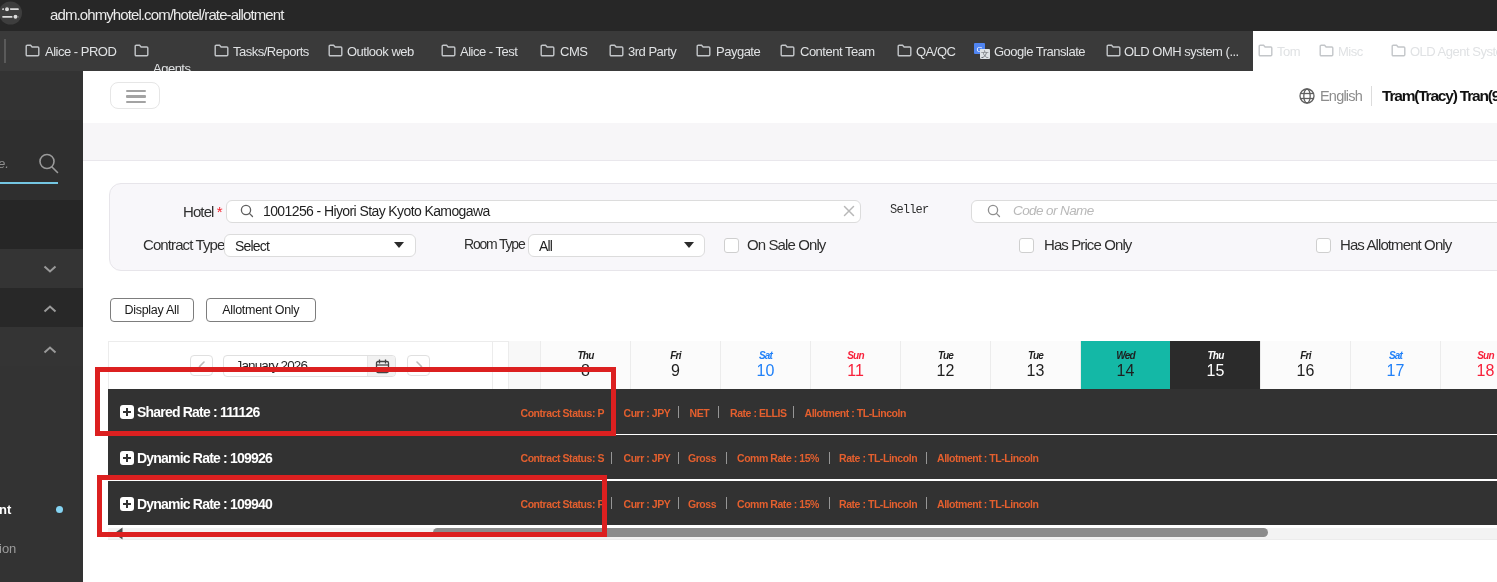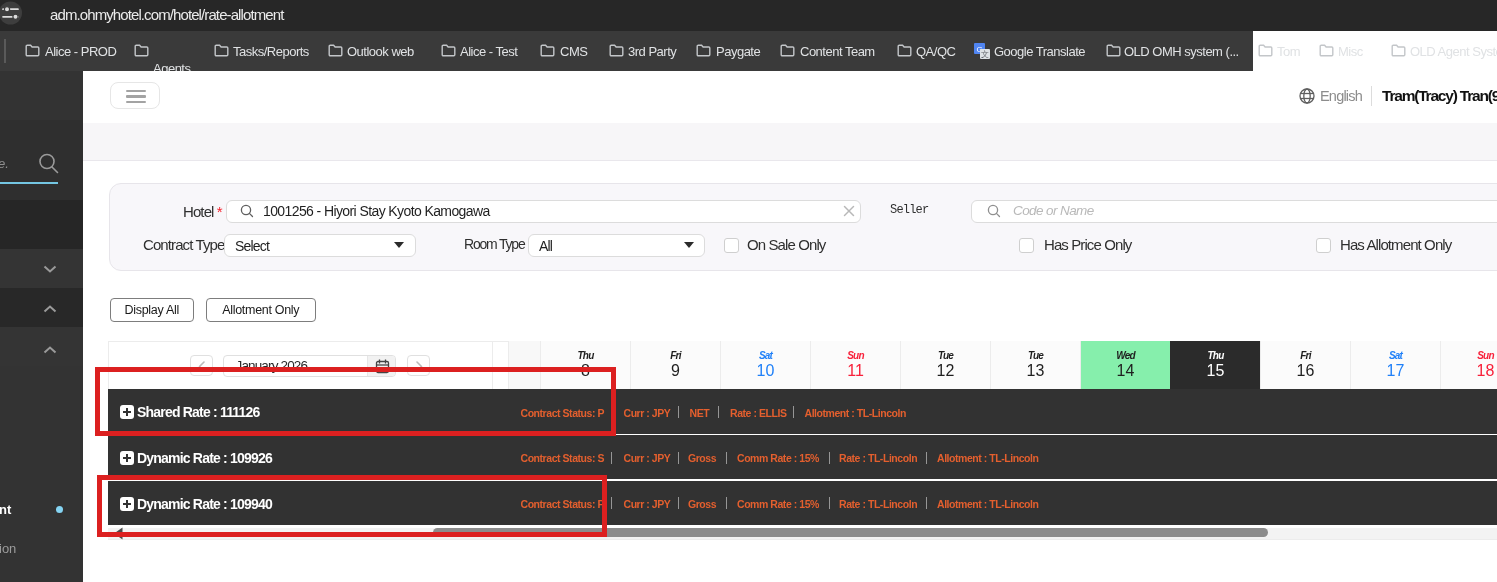--- a/index.html
+++ b/index.html
@@ -222,21 +222,21 @@
         <div class="daynum" style="color:#f8203a;">11</div>
       </div>
       <div class="daycell" style="left:900px;background:#fbfbfb;">
         <div class="dayname" style="color:#1f1f1f;">Tue</div>
         <div class="daynum" style="color:#1f1f1f;">12</div>
       </div>
       <div class="daycell" style="left:990px;background:#fbfbfb;">
         <div class="dayname" style="color:#1f1f1f;">Tue</div>
         <div class="daynum" style="color:#1f1f1f;">13</div>
       </div>
-      <div class="daycell" style="left:1080px;background:#86efac;">
+      <div class="daycell" style="left:1080px;background:#14b8a6;">
         <div class="dayname" style="color:#1f1f1f;">Wed</div>
         <div class="daynum" style="color:#1f1f1f;">14</div>
       </div>
       <div class="daycell" style="left:1170px;background:#2b2b2b;border-left:1px solid #2b2b2b;">
         <div class="dayname" style="color:#fff;">Thu</div>
         <div class="daynum" style="color:#fff;">15</div>
       </div>
       <div class="daycell" style="left:1260px;background:#fbfbfb;">
         <div class="dayname" style="color:#1f1f1f;">Fri</div>
         <div class="daynum" style="color:#1f1f1f;">16</div>

